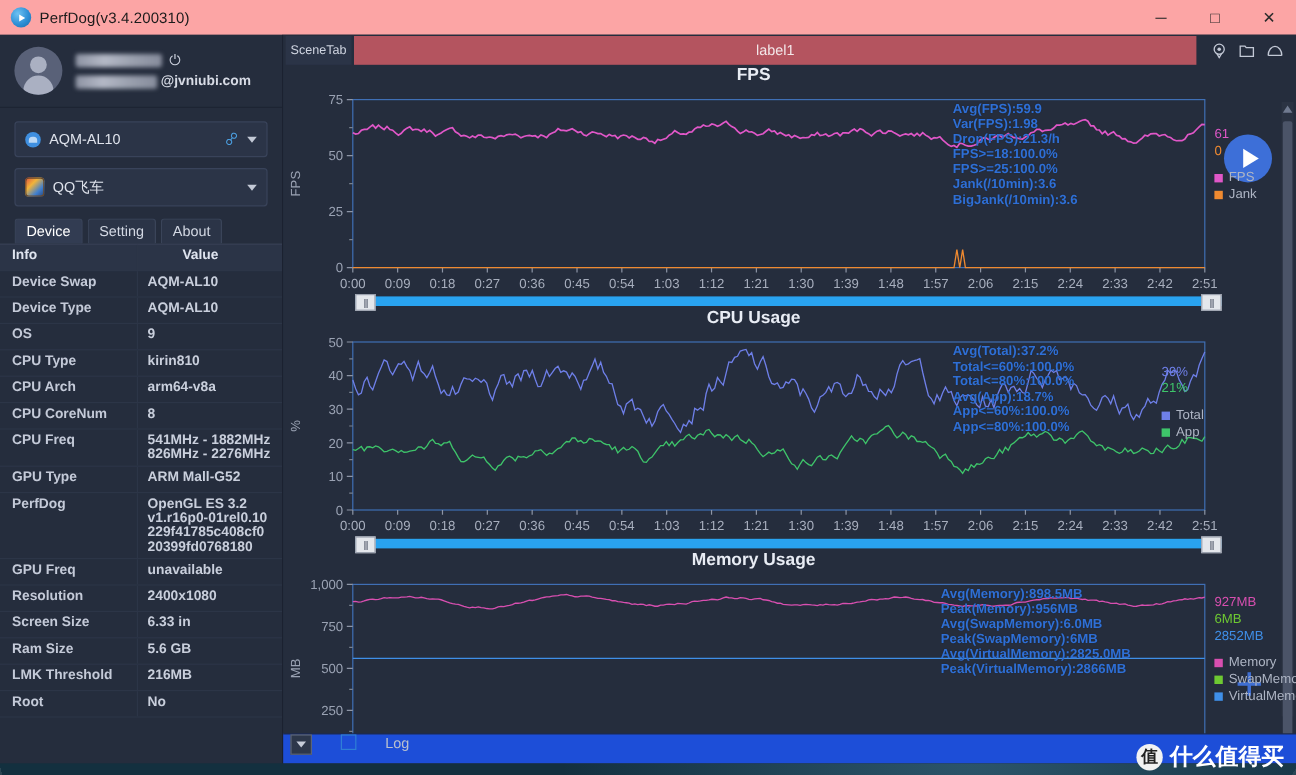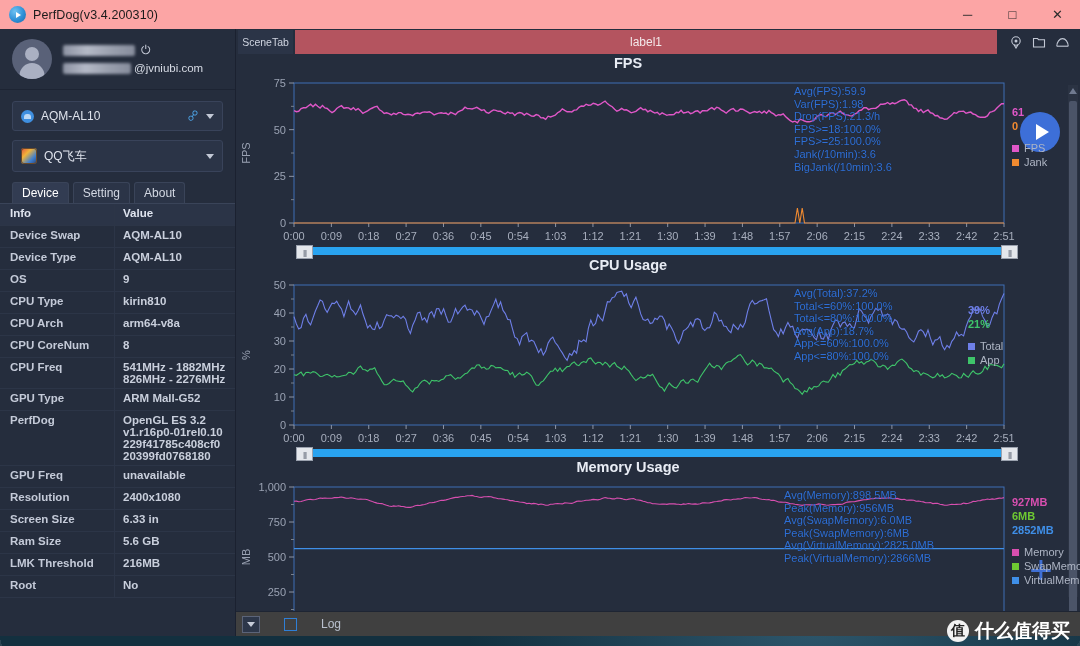--- a/index.html
+++ b/index.html
@@ -79,21 +79,21 @@
   }
   #acctext{margin-left:11px;flex:1;}
   .blurline{
     height:11px;border-radius:2px;
     background:linear-gradient(90deg,#8d93a3,#b4b9c6,#9aa0ae,#868c9c);
     filter:blur(1.6px);
   }
   .row1{display:flex;align-items:center;gap:6px;}
   .row2{display:flex;align-items:center;margin-top:6px;}
   #pwr{color:#c9cedb;font-size:12px;line-height:1;}
-  #mailhost{color:#d7dbe5;font-size:11.5px;margin-left:3px;}
+  #mailhost{color:#d7dbe5;font-size:11.5px;margin-left:3px;font-weight:bold;}
 
   .selwrap{margin:11px 12px 0 12px;}
   .select{
     height:28px;background:#2b3447;border:1px solid #39435a;border-radius:3px;
     display:flex;align-items:center;padding:0 8px;gap:7px;
   }
   .select .lbl{color:#dfe3ec;font-size:12px;flex:1;}
   .droparrow{
     width:0;height:0;border-left:4.5px solid transparent;border-right:4.5px solid transparent;
     border-top:5px solid #c3c9d6;flex:none;
@@ -117,21 +117,21 @@
   #tabs{display:flex;margin:10px 0 0 12px;gap:4px;}
   .tab{
     padding:3px 9px;font-size:12px;color:#d3d8e3;background:#2b3447;
     border:1px solid #3a4459;border-bottom:none;border-radius:3px 3px 0 0;
   }
   .tab.active{background:#323c52;color:#fff;}
 
   
   #infotable{flex:1;overflow:hidden;border-top:1px solid #3a4459;}
   .trow{display:flex;border-bottom:1px solid #2c3547;min-height:21px;}
-  .trow.head{background:#2b3447;}
+  .trow.head{background:#2b3447;gap:29px;}
   .tc1{
     width:104px;flex:none;padding:3px 0 3px 10px;font-size:11.5px;
     color:#c4cad8;font-weight:bold;border-right:1px solid #2c3547;
   }
   .tc2{flex:1;padding:3px 0 3px 8px;font-size:11.5px;color:#c9cfdc;font-weight:bold;}
   .trow.head .tc1,.trow.head .tc2{color:#dfe4ef;}
   .tc2 .sub{display:block;}
 
   
   #right{flex:1;display:flex;flex-direction:column;min-width:0;background:#252d3d;}
@@ -149,23 +149,23 @@
   #sceneicons svg{display:block;}
 
   #charts{flex:1;position:relative;overflow:hidden;}
   .chart{position:absolute;left:0;right:0;}
   .ctitle{
     text-align:center;color:#e8ecf4;font-size:14.5px;font-weight:bold;
     position:absolute;left:0;right:60px;top:0;
   }
   .plotsvg{position:absolute;left:0;top:0;}
   .statbox{position:absolute;font-size:11px;color:#2e6fd6;line-height:12.6px;white-space:nowrap;}
-  .statbox div{text-shadow:0 0 1px rgba(0,0,0,.25);}
+  .statbox div{text-shadow:0 0 1px rgba(0,0,0,.25);font-weight:bold;}
   .legend{position:absolute;font-size:11px;line-height:14px;}
-  .legend .val{font-weight:bold;}
+  .legend .val{font-weight:normal;}
   .legend .item{display:flex;align-items:center;gap:5px;color:#aeb5c4;}
   .legend .sw{width:7px;height:7px;flex:none;}
 
   .scrollstrip{position:absolute;height:12px;left:60px;right:62px;}
   .scrollstrip .track{position:absolute;left:0;right:0;top:2px;height:8px;background:#29a3f0;}
   .scrollstrip .grip{
     position:absolute;top:0;width:15px;height:12px;background:#e4e7ec;
     border:1px solid #9aa1ae;display:flex;align-items:center;justify-content:center;
     color:#5a6272;font-size:8px;letter-spacing:-1px;
   }
@@ -184,22 +184,22 @@
   }
   #vscroll{
     position:absolute;right:2px;top:30px;bottom:14px;width:10px;background:#2b3343;
   }
   #vscroll .thumb{position:absolute;left:1px;top:16px;width:8px;height:520px;background:#4b5468;border-radius:2px;}
   #vscroll .up,#vscroll .dn{position:absolute;left:1px;width:0;height:0;}
   #vscroll .up{top:3px;border-left:4px solid transparent;border-right:4px solid transparent;border-bottom:6px solid #707a90;}
 
   
   #bottombar{
-    height:24px;flex:none;display:flex;align-items:center;gap:24px;padding-left:6px;
-    background:#404040;border-top:1px solid #1e2533;
+    height:24px;flex:none;display:flex;gap:24px;padding-left:6px;
+    background:#1d4ed8;border-top:1px solid #1e2533;
   }
   #logtoggle{
     width:16px;height:15px;border:1px solid #5b6舒;border:1px solid #5b6479;background:#2d3purple;
     background:#2d374a;display:flex;align-items:center;justify-content:center;
   }
   #logtoggle .ar{width:0;height:0;border-left:4px solid transparent;border-right:4px solid transparent;border-top:5px solid #c6ccd9;}
   #logchk{width:11px;height:11px;border:1.5px solid #2f7fd6;background:transparent;}
   #loglabel{color:#b9c0ce;font-size:12px;}
 
   

